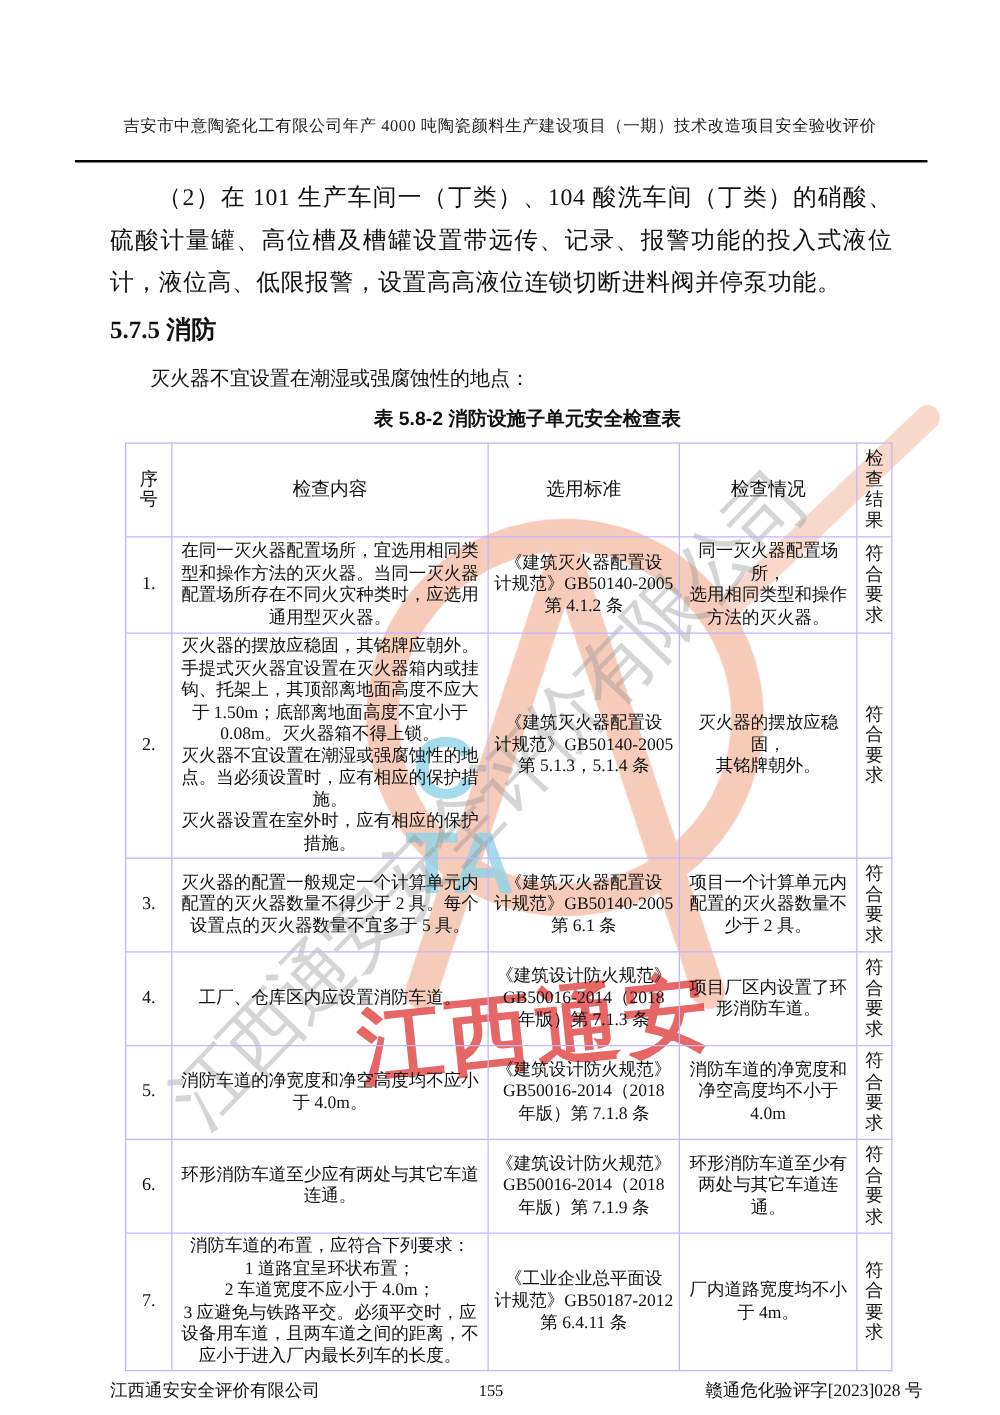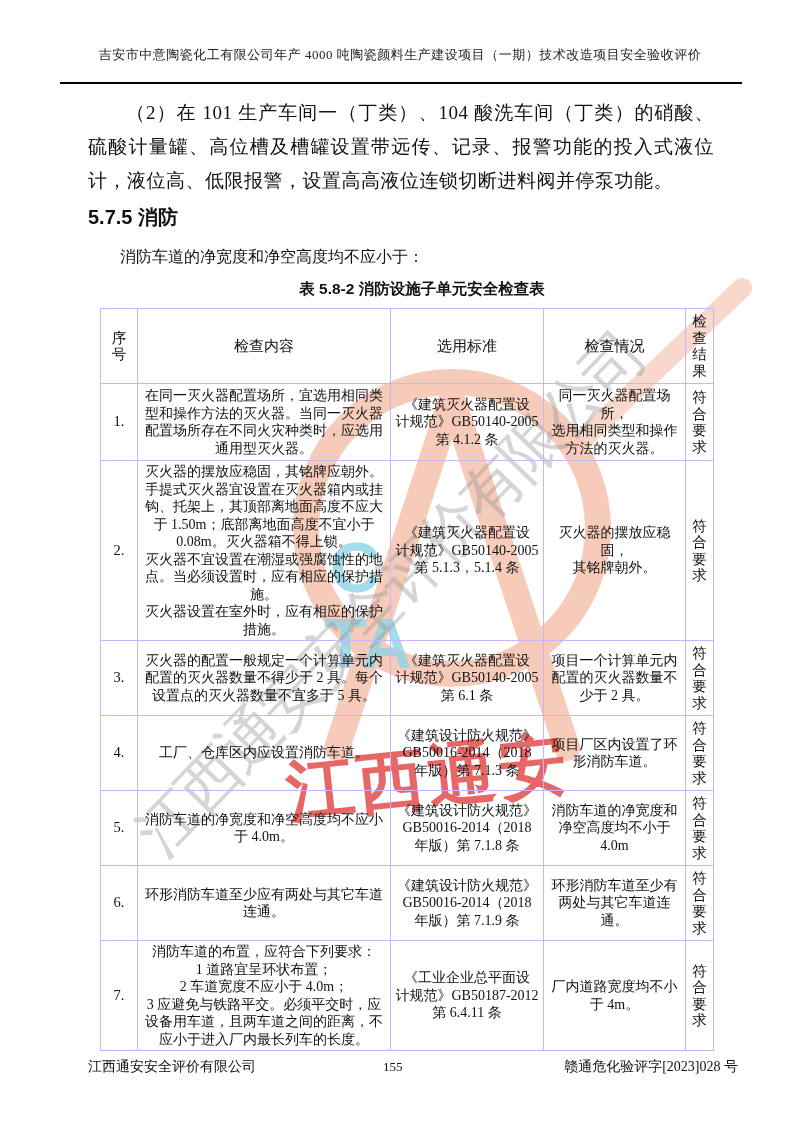--- a/index.html
+++ b/index.html
@@ -2,21 +2,21 @@
 <html><head>
 <meta charset="utf-8">
 <style>
   html,body{margin:0;padding:0;}
   body{
     width:800px;height:1132px;position:relative;overflow:hidden;
     background:#ffffff;
     font-family:"Liberation Serif", serif;
     color:#111;
   }
-  .layer{position:absolute;inset:0;}
+  .layer{position:absolute;inset:0;margin-top:46px;}
   #watermarks{z-index:0;pointer-events:none;}
   #content{z-index:1;}
 
   
   .wm-diagonal{
     position:absolute;left:35px;top:552px;width:710px;
     font-family:"Liberation Sans", sans-serif;
     font-size:62px;letter-spacing:-4px;white-space:nowrap;text-align:center;
     color:rgba(145,145,145,0.38);
     transform:rotate(-46deg);
@@ -39,21 +39,21 @@
     position:absolute;top:82px;left:60px;right:58px;
     border-top:2px solid #000;height:0;
   }
   .body-para{
     position:absolute;top:96px;left:88px;width:626px;
     font-size:19px;line-height:34px;text-align:justify;text-indent:2em;
     letter-spacing:0.5px;
   }
   .section-heading{
     position:absolute;top:204px;left:88px;
-    font-family:Liberation Sans, sans-serif;font-weight:bold;font-size:20px;
+    font-family:Liberation Serif, serif;font-weight:bold;font-size:20px;
   }
   .intro-line{
     position:absolute;top:247px;left:88px;width:626px;
     font-size:16px;text-indent:2em;
   }
   .table-title{
     position:absolute;top:279px;left:0;right:0;text-align:center;
     font-family:"Liberation Sans", sans-serif;font-weight:bold;font-size:15.5px;padding-left:44px;
   }
 
@@ -111,21 +111,21 @@
 
 <div id="content" class="layer">
 
   <div class="doc-header">吉安市中意陶瓷化工有限公司年产 4000 吨陶瓷颜料生产建设项目（一期）技术改造项目安全验收评价</div>
   <div class="header-rule"></div>
 
   <div class="body-para">（2）在 101 生产车间一（丁类）、104 酸洗车间（丁类）的硝酸、硫酸计量罐、高位槽及槽罐设置带远传、记录、报警功能的投入式液位计，液位高、低限报警，设置高高液位连锁切断进料阀并停泵功能。</div>
 
   <div class="section-heading">5.7.5 消防</div>
 
-  <div class="intro-line">消防车道的净宽度和净空高度均不应小于：</div>
+  <div class="intro-line">灭火器不宜设置在潮湿或强腐蚀性的地点：</div>
 
   <div class="table-title">表 5.8-2 消防设施子单元安全检查表</div>
 
   <table class="checklist">
     <colgroup>
       <col class="c-no">
         <col class="c-content">
         <col class="c-standard">
         <col class="c-situation">
         <col class="c-result">

